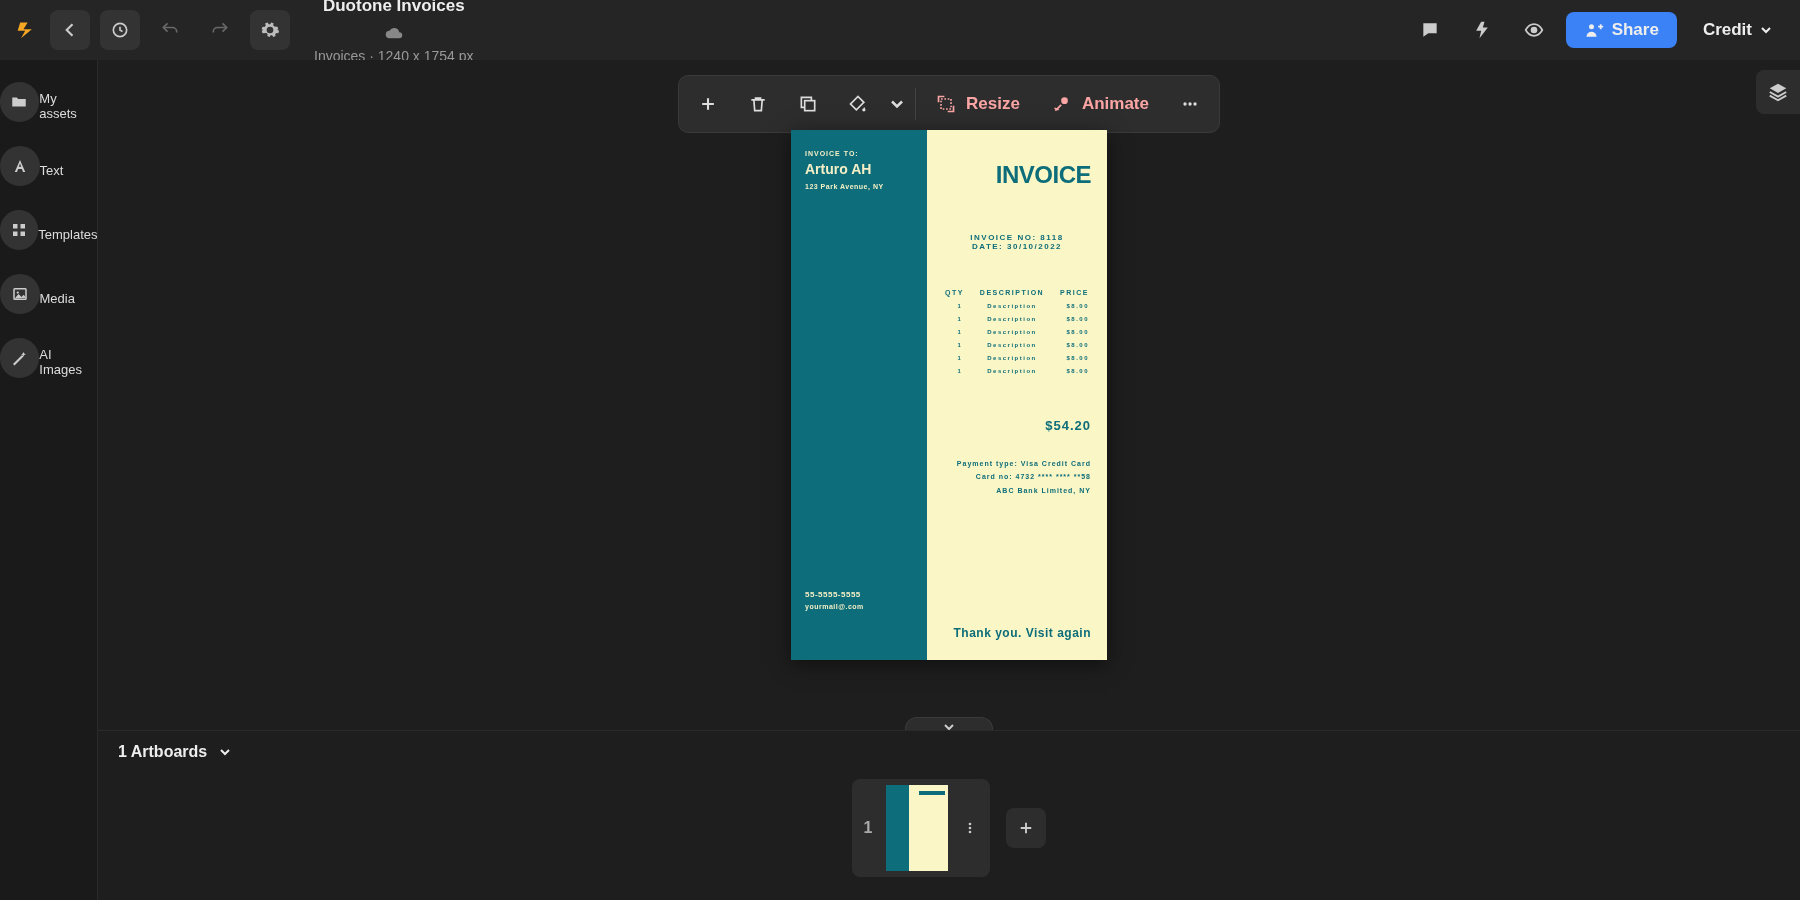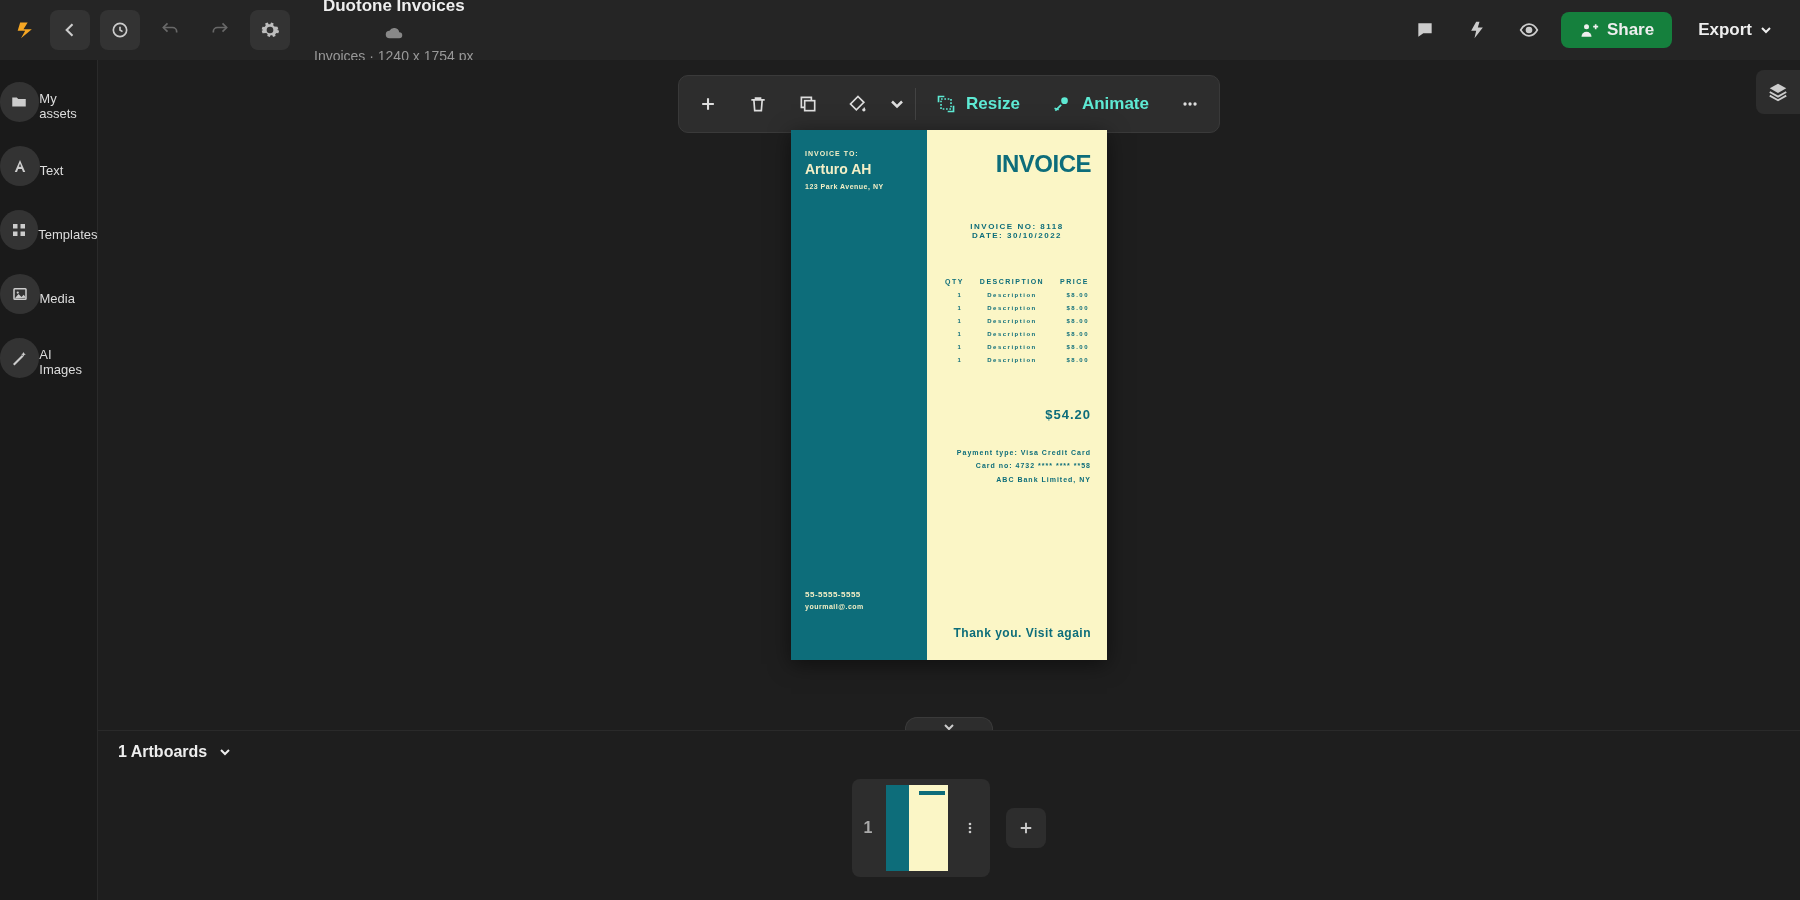--- a/index.html
+++ b/index.html
@@ -38,21 +38,21 @@
 .icon-btn svg, .logo svg { width: 20px; height: 20px; }
 .icon-btn.disabled { opacity: 0.4; }
 .title-block { margin-left: 14px; }
 .title-row { display: flex; align-items: center; gap: 8px; flex-direction: column; }
 .project-title { font-size: 17px; font-weight: 600; color: #eee; }
 .cloud-icon { color: #888; }
 .subtitle { font-size: 14px; color: #999; margin-top: 2px; }
 .topbar-right { margin-left: auto; display: flex; align-items: center; gap: 12px; }
 .share-btn {
   display: flex; align-items: center; gap: 8px;
-  background: #15803d;
+  background: #3b82f6;
   padding: 8px 18px;
   border-radius: 8px;
   font-weight: 700;
   font-size: 17px;
   color: #eee;
   cursor: pointer;
 }
 .export-btn {
   display: flex; align-items: center; gap: 6px;
   padding: 8px 14px;
@@ -124,21 +124,21 @@
   width: 50px; height: 48px;
   display: flex; align-items: center; justify-content: center;
   color: #ddd; cursor: pointer;
 }
 .ft-btn svg { width: 20px; height: 20px; }
 .ft-chev { width: 28px; }
 .ft-sep { width: 1px; height: 32px; background: #444; margin: 0 4px; }
 .ft-labeled {
   display: flex; align-items: center; gap: 10px;
   padding: 0 16px; height: 48px;
-  color: #5eead4; font-weight: 700; font-size: 17px;
+  color: #fca5a5; font-weight: 700; font-size: 17px;
   cursor: pointer;
 }
 .ft-labeled svg { width: 20px; height: 20px; }
 
 
 .artboard {
   position: absolute;
   top: 70px; left: 50%;
   transform: translateX(-50%);
   width: 316px;
@@ -159,21 +159,21 @@
 .inv-left-bottom { position: absolute; bottom: 50px; left: 14px; }
 .inv-phone { font-size: 8px; font-weight: 700; letter-spacing: 0.5px; }
 .inv-email { font-size: 7px; margin-top: 4px; letter-spacing: 0.5px; font-weight: 600; }
 .inv-right {
   flex: 1;
   background: #fbf6c6;
   color: #0d6d7a;
   padding: 20px 16px;
   position: relative;
 }
-.inv-title { font-size: 24px; font-weight: 900; text-align: right; letter-spacing: -0.5px; }
+.inv-title { font-size: 24px; font-weight: 900; text-align: right; letter-spacing: -0.5px; margin-top: 11px; }
 .inv-meta { text-align: center; margin-top: 44px; }
 .inv-meta div { font-size: 8px; font-weight: 800; letter-spacing: 1.5px; }
 .inv-table { margin-top: 38px; }
 .inv-head { display: flex; justify-content: space-between; font-size: 7px; font-weight: 800; letter-spacing: 1.5px; padding: 0 2px; }
 .inv-head .c1 { width: 30px; }
 .inv-head .c2 { flex: 1; text-align: center; }
 .inv-head .c3 { width: 40px; text-align: right; }
 .inv-row { display: flex; justify-content: space-between; font-size: 6px; letter-spacing: 1.5px; padding: 7px 2px 0; color: #0d6d7a; font-weight: 600; }
 .inv-row .c1 { width: 30px; text-align: center; }
 .inv-row .c2 { flex: 1; text-align: center; }
@@ -326,21 +326,21 @@
     </div>
     <div class="share-btn">
       <svg width="20" height="20" viewBox="0 0 24 24" fill="currentColor">
           <circle cx="9" cy="8" r="3"></circle>
           <path d="M3 20a6 6 0 0 1 12 0"></path>
           <path d="M17 8h6M20 5v6" stroke="currentColor" stroke-width="2" fill="none"></path>
         </svg>
       <span>Share</span>
     </div>
     <div class="export-btn">
-      <span>Export</span>
+      <span>Credit</span>
       <svg width="16" height="16" viewBox="0 0 24 24" fill="none" stroke="currentColor" stroke-width="3">
           <path d="M6 9l6 6 6-6"></path>
         </svg>
     </div>
   </div>
 </div>
 
 <div class="sidebar">
   <div class="side-item">
     <div class="side-icon">

